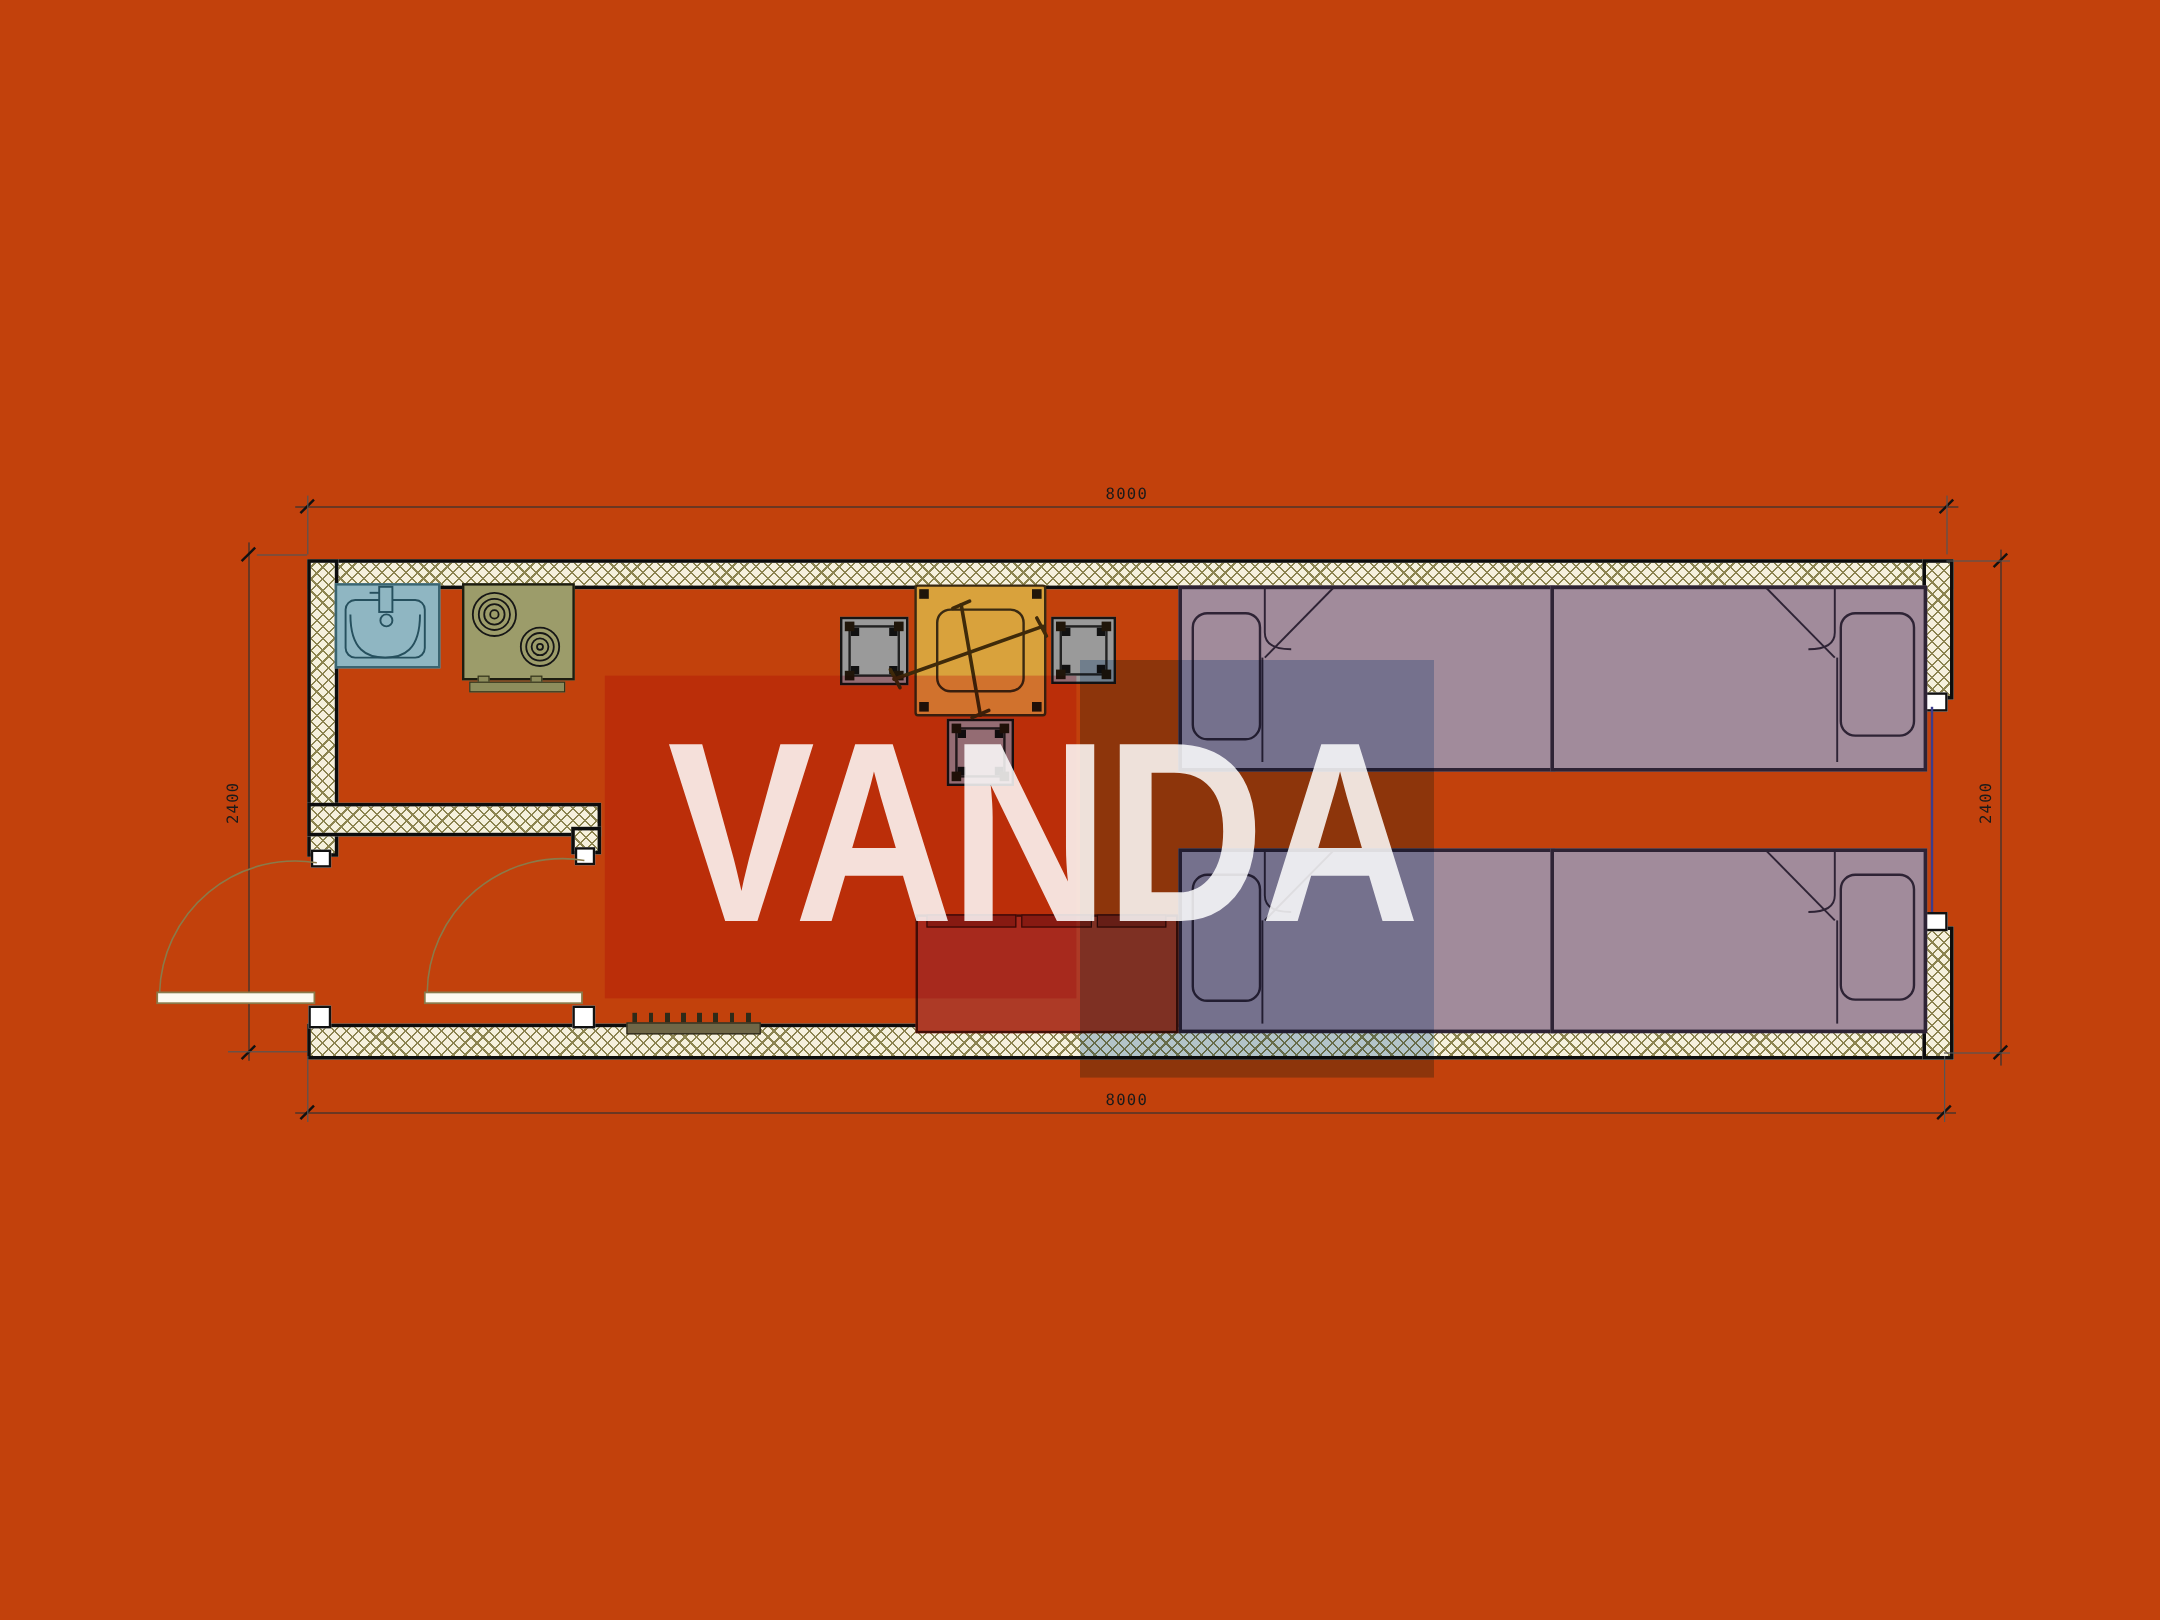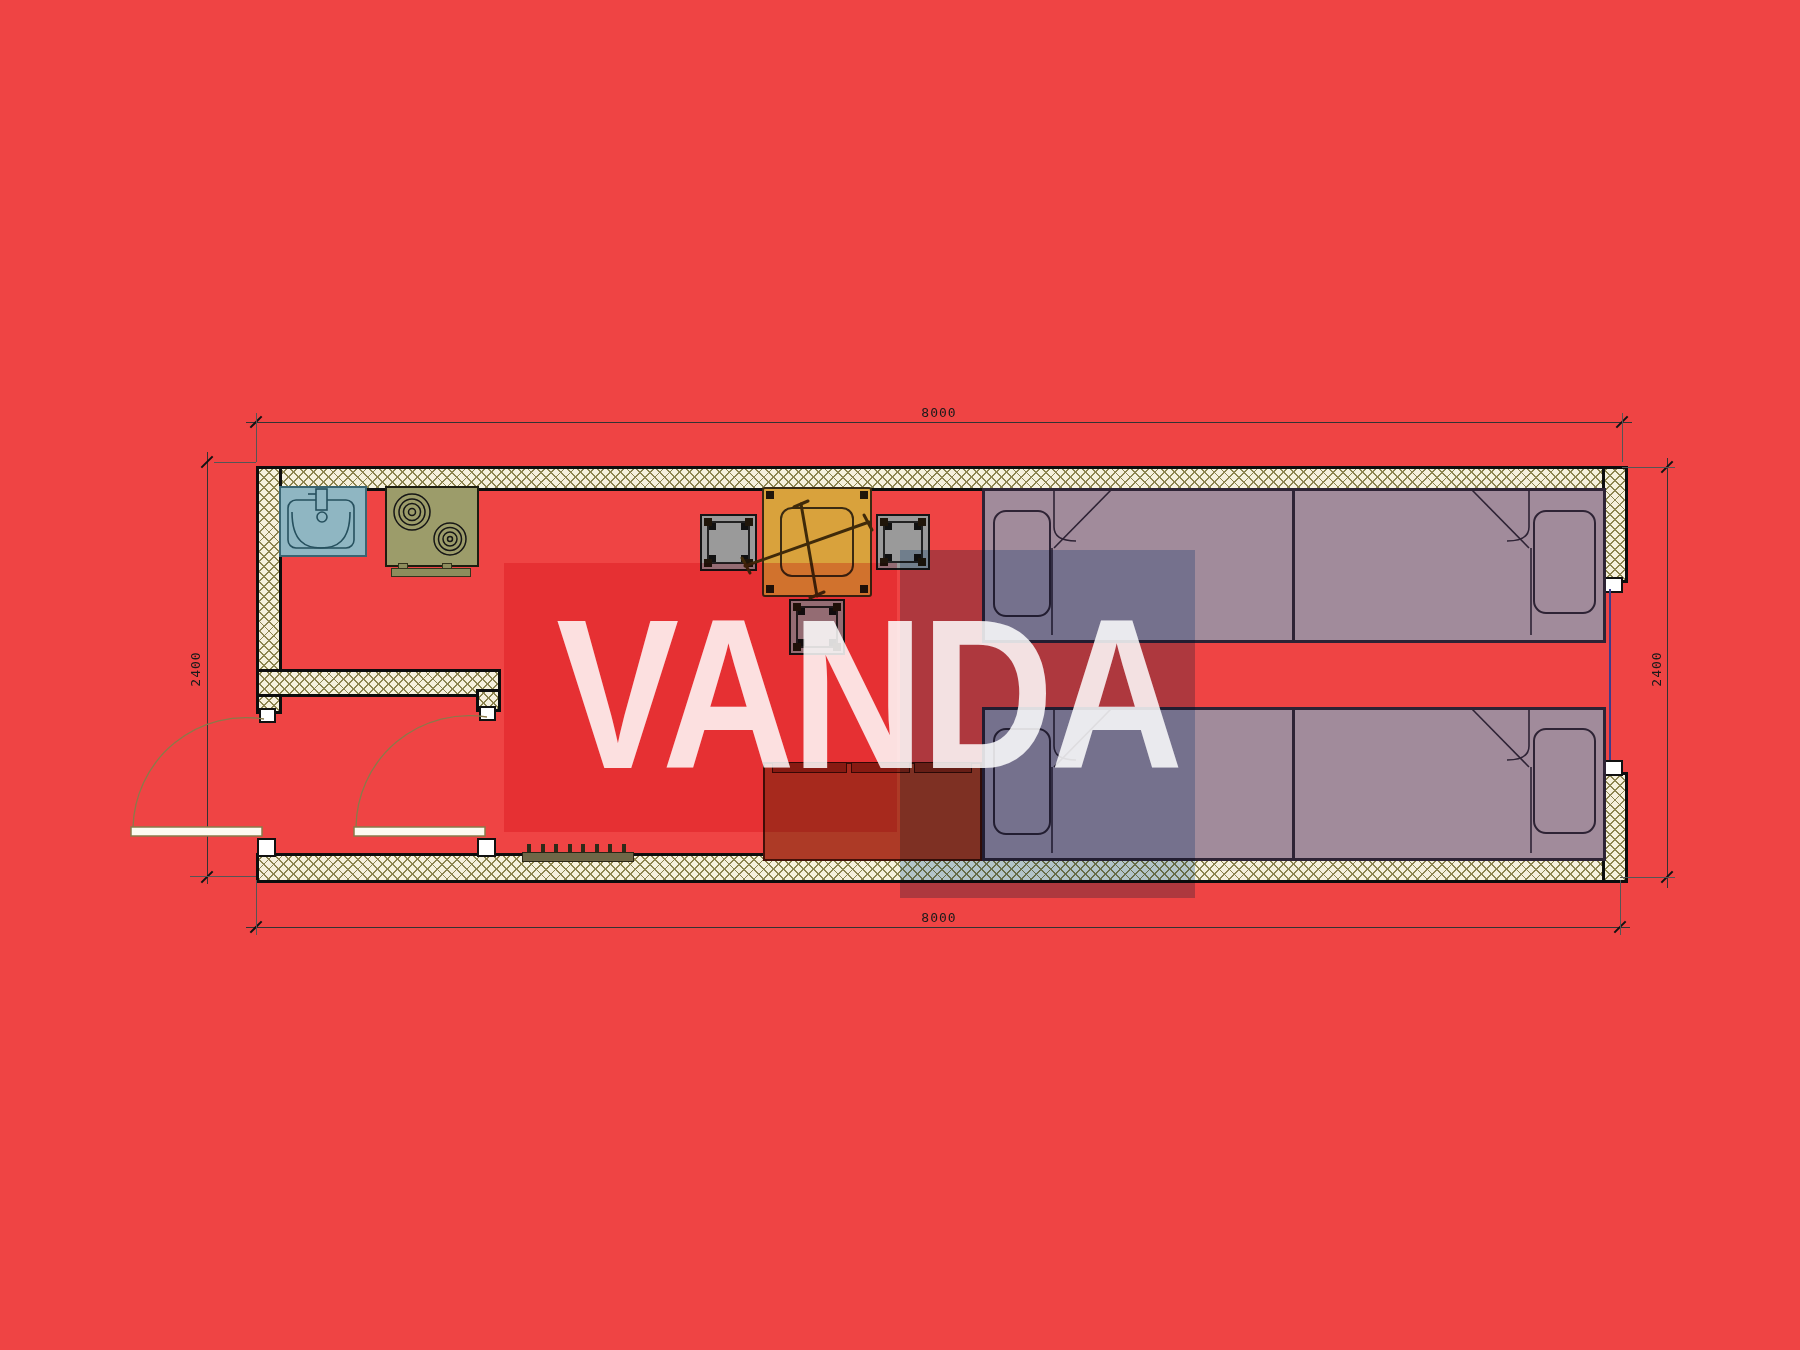--- a/index.html
+++ b/index.html
@@ -1,16 +1,16 @@
 <!DOCTYPE html>
 <html style="--watermark-pink: #f6b3bf; --watermark-blue: #bad0e8; --wall-hatch-bg: #f6f1dd; --wall-hatch-line: #8c8450; --wall-edge: #0d0d0d; --dim-line: #333333; --sink: #8fb6c2; --stove: #9c9c6a; --table: #d9a23c; --stool: #9a9a9a; --sofa: #ad3a26; --sofa-cushion: #8c2418; --bed: #a18b9b; --bed-line: #2e2335; --door: #8a7a4a; --rack: #6f6747; --window: #3c3c8c;"><head>
 <meta charset="utf-8">
 <style>
   html,body{margin:0;padding:0;background:#fff;}
-  .stage{position:relative;width:1800px;height:1350px;background:#ef4444;overflow:hidden;
+  .stage{position:relative;width:1800px;height:1350px;background:#c2410c;overflow:hidden;
          font-family:"DejaVu Sans","Liberation Sans",sans-serif;}
 
   
   .wall{position:absolute;border:3px solid var(--wall-edge);
     background:
       repeating-linear-gradient(45deg,  var(--wall-hatch-line) 0 1.3px, transparent 1.3px 7px),
       repeating-linear-gradient(-45deg, var(--wall-hatch-line) 0 1.3px, transparent 1.3px 7px),
       var(--wall-hatch-bg);}
   .jamb{position:absolute;background:#fff;border:2px solid #111;}
 

